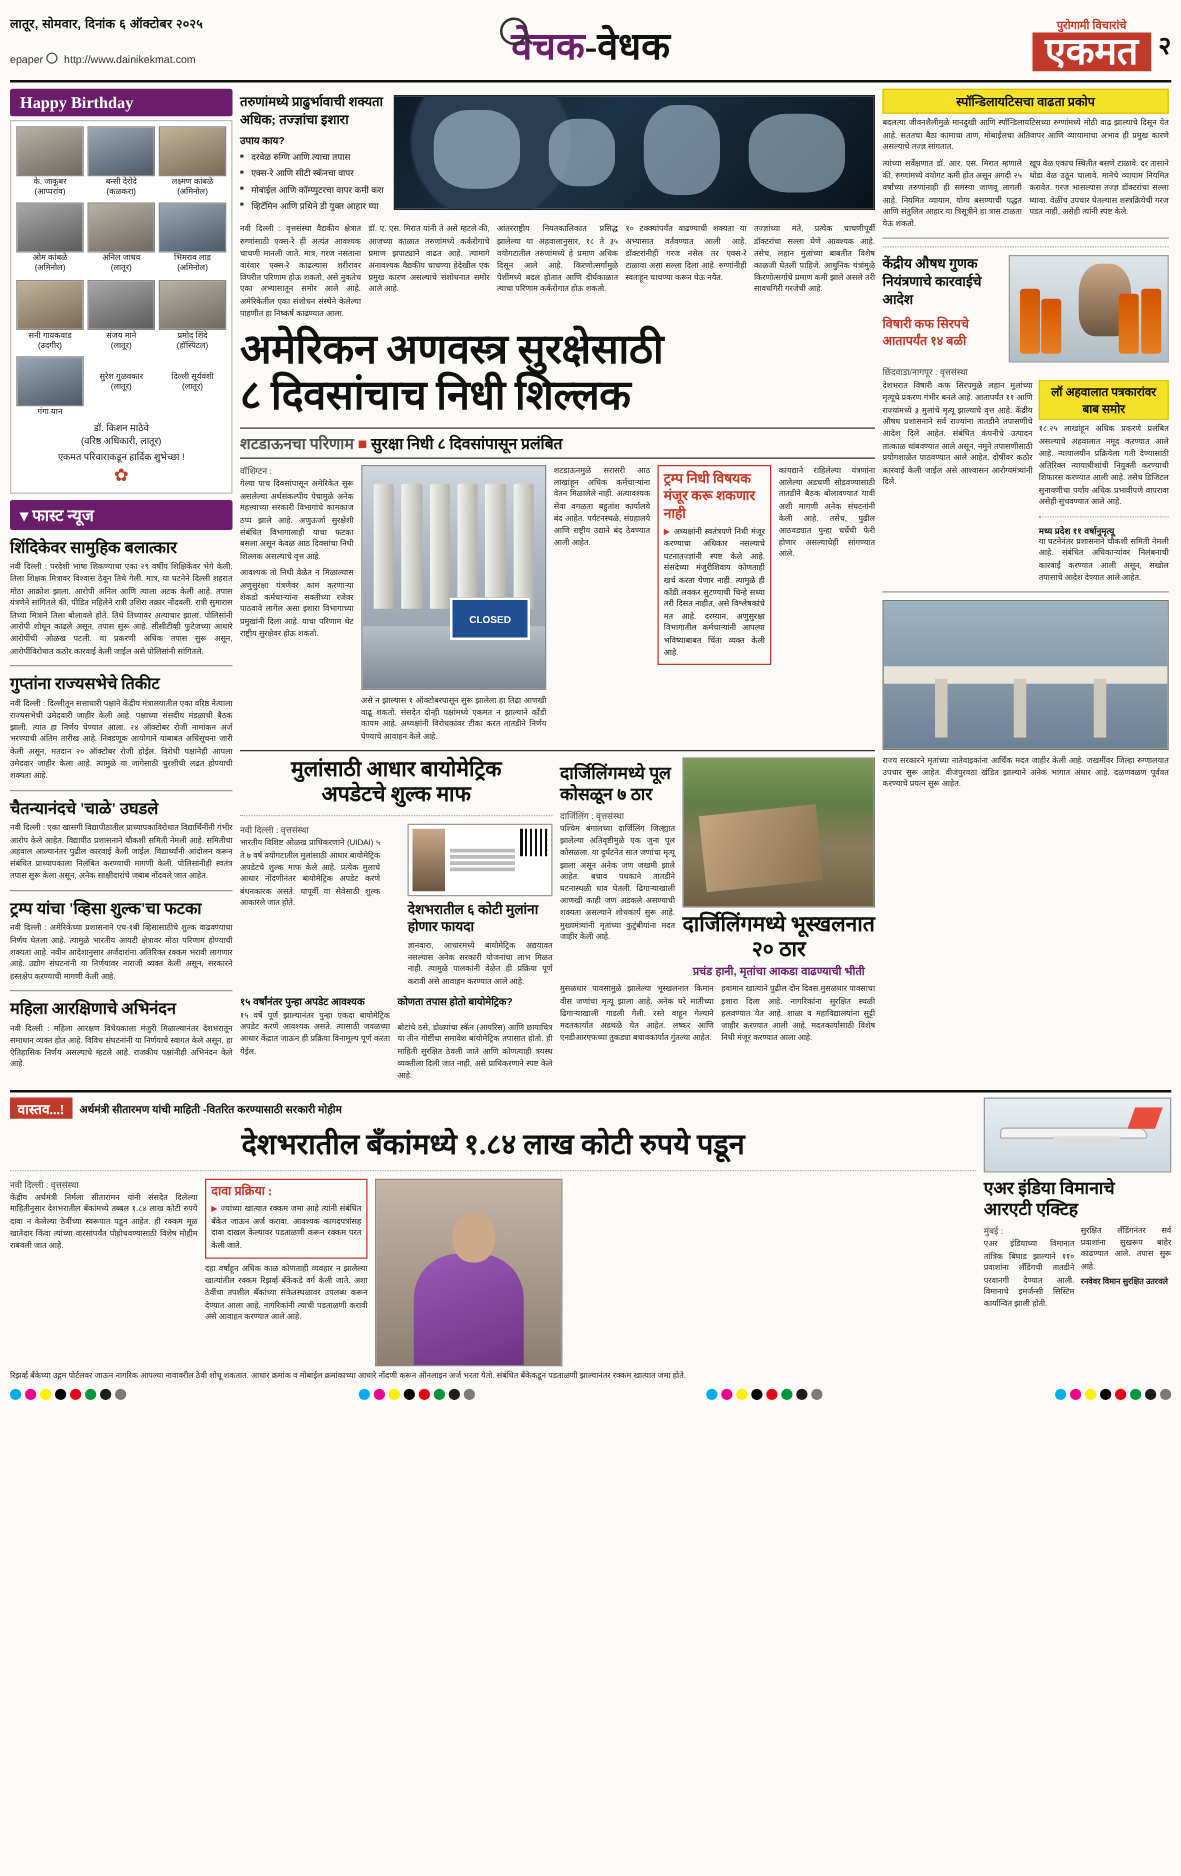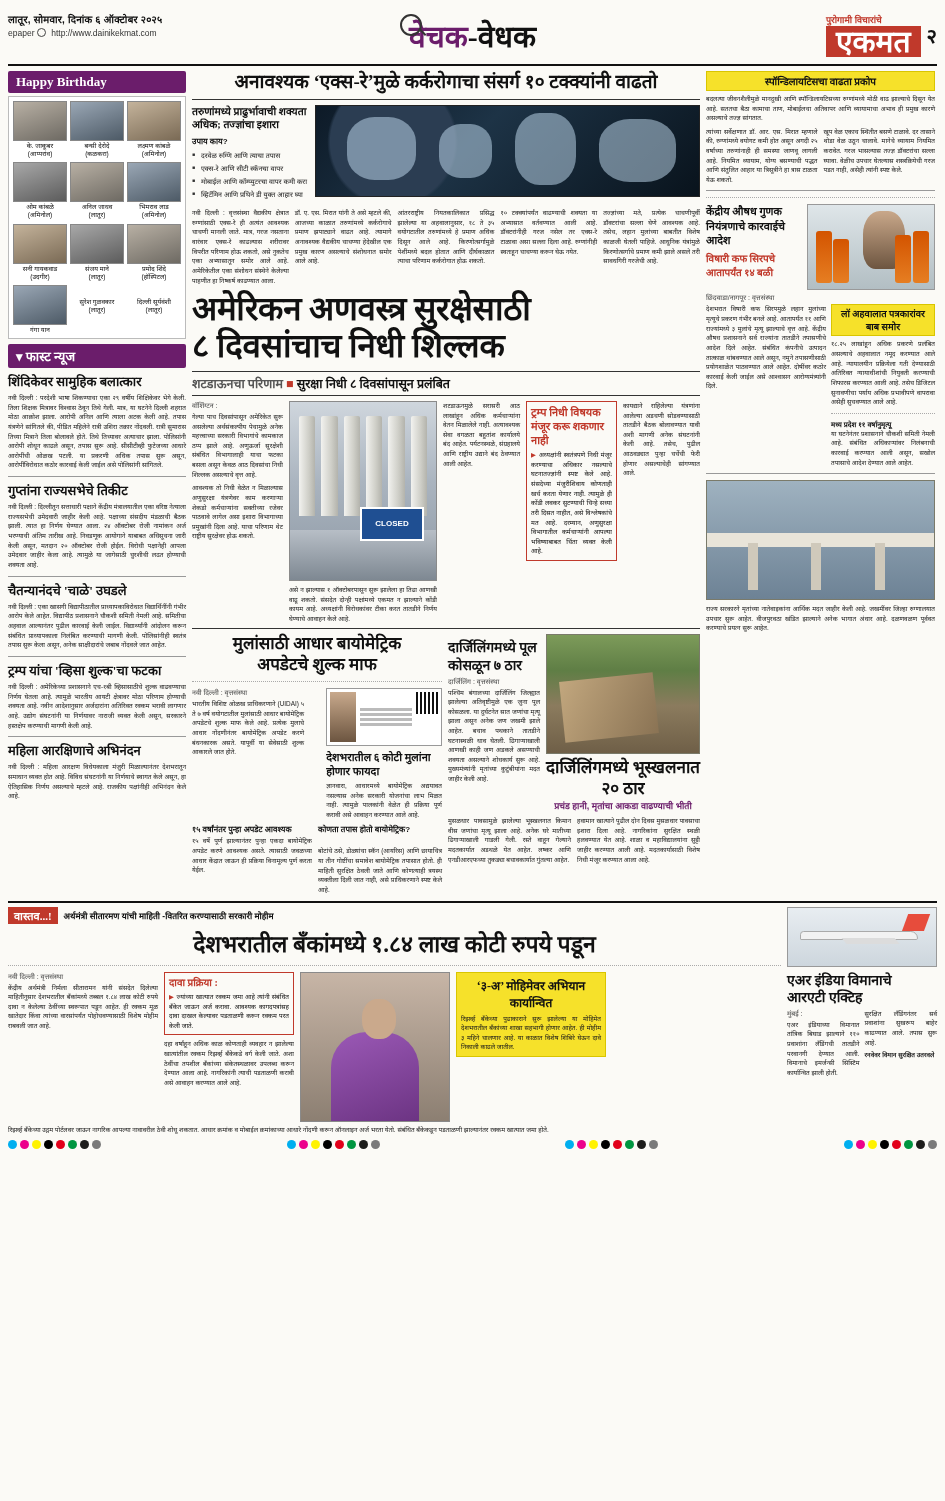--- a/index.html
+++ b/index.html
@@ -10,29 +10,29 @@
     font-family: "Liberation Sans", sans-serif;
     color: #111;
     overflow: hidden;
   }
   .page { position: relative; width:945px; height:1501px; padding: 6px 8px; }
 
   
   .masthead { display:flex; align-items:stretch; height:60px; border-bottom:2px solid #111; }
   .mh-left { width:215px; font-size:9.5px; line-height:1.5; padding-top:6px; }
   .mh-left .date { font-weight:bold; font-size:10px; letter-spacing:.2px;}
-  .mh-left .eplink { color:#333; font-size:8.5px; }
+  .mh-left .eplink { margin-top:14px; color:#333; font-size:8.5px; }
   .mh-left .eplink .glob { display:inline-block; width:9px;height:9px;border:1px solid #444;border-radius:50%; margin-right:3px; vertical-align:-1px;}
   .mh-center { flex:1; display:flex; align-items:center; justify-content:center; position:relative; }
   .mh-center .vechak { font-family:"Liberation Serif", serif; font-weight:bold; font-size:30px; color:#6b1d6b; letter-spacing:0px; }
   .mh-center .vechak .dark { color:#111; }
   .mh-center .lens { position:absolute; right:300px; top:8px; width:22px;height:22px;border:2px solid #333;border-radius:50%; }
   .mh-center .lens:after{content:"";position:absolute;width:9px;height:2px;background:#333;transform:rotate(45deg);right:-7px;bottom:1px;}
   .mh-right { width:215px; display:flex; align-items:center; justify-content:flex-end; gap:6px; }
-  .ekmat-box { text-align:left; }
+  .ekmat-box { text-align:center; }
   .ekmat-top { font-size:9px; color:#c0392b; font-weight:bold; }
   .ekmat { background:#c0392b; color:#fff; font-family:"Liberation Serif", serif; font-weight:bold; font-size:30px; padding:0 10px; line-height:1.05; }
   .pageno { font-family:"Liberation Serif", serif; font-size:20px; font-weight:bold; }
 
   
   .body-grid { display:flex; gap:6px; margin-top:5px; }
   .col-left { width:178px; }
   .col-mid  { width:508px; }
   .col-right{ width:229px; }
 
@@ -214,20 +214,26 @@
               <div class="ph p2"></div>
               <div class="nm"><span>गंगा यान</span></div>
             </div>
           <div class="bday-cell">
               <div class="nm" style="padding-top:12px"><span>सुरेश गुळवकार</span><br><span>(लातूर)</span></div>
             </div>
           <div class="bday-cell">
               <div class="nm" style="padding-top:12px"><span>दिल्ली सूर्यवंशी</span><br><span>(लातूर)</span></div>
             </div>
         </div>
+        <div class="bday-foot">
+          <div>डॉ. किशन माठेवे</div>
+          <div>(वरिष्ठ अधिकारी, लातूर)</div>
+          <div style="margin-top:3px">एकमत परिवाराकडून हार्दिक शुभेच्छा !</div>
+          <div class="flower">✿</div>
+        </div>
       </div>
 
       <div class="sec-title fast" style="margin-top:5px">
         <span>▾</span>
         <span>फास्ट न्यूज</span>
       </div>
 
       <div class="headline-sm">शिंदिकेवर सामुहिक बलात्कार</div>
       <div class="tcol">नवी दिल्ली : परदेशी भाषा शिकण्याचा एका २९ वर्षीय शिक्षिकेवर भेगे केली. तिला शिक्षक मित्रावर विश्वास ठेवून तिथे गेली. मात्र, या घटनेने दिल्ली शहरात मोठा आक्रोश झाला. आरोपी अनिल आणि त्याला अटक केली आहे. तपास यंत्रणेने सांगितले की, पीडित महिलेने रात्री उशिरा तक्रार नोंदवली. रात्री सुमारास तिच्या मित्राने तिला बोलावले होते. तिथे तिच्यावर अत्याचार झाला. पोलिसांनी आरोपी शोधून काढले असून, तपास सुरू आहे. सीसीटीव्ही फुटेजच्या आधारे आरोपींची ओळख पटली. या प्रकरणी अधिक तपास सुरू असून, आरोपींविरोधात कठोर कारवाई केली जाईल असे पोलिसांनी सांगितले.</div>
       <div class="hr"></div>
@@ -239,21 +245,20 @@
       <div class="hr"></div>
       <div class="headline-sm">ट्रम्प यांचा 'व्हिसा शुल्क'चा फटका</div>
       <div class="tcol">नवी दिल्ली : अमेरिकेच्या प्रशासनाने एच-१बी व्हिसासाठीचे शुल्क वाढवण्याचा निर्णय घेतला आहे. त्यामुळे भारतीय आयटी क्षेत्रावर मोठा परिणाम होण्याची शक्यता आहे. नवीन आदेशानुसार अर्जदारांना अतिरिक्त रक्कम भरावी लागणार आहे. उद्योग संघटनांनी या निर्णयावर नाराजी व्यक्त केली असून, सरकारने हस्तक्षेप करण्याची मागणी केली आहे.</div>
       <div class="hr"></div>
       <div class="headline-sm">महिला आरक्षिणाचे अभिनंदन</div>
       <div class="tcol">नवी दिल्ली : महिला आरक्षण विधेयकाला मंजुरी मिळाल्यानंतर देशभरातून समाधान व्यक्त होत आहे. विविध संघटनांनी या निर्णयाचे स्वागत केले असून, हा ऐतिहासिक निर्णय असल्याचे म्हटले आहे. राजकीय पक्षांनीही अभिनंदन केले आहे.</div>
     </div>
 
     <div class="col-mid">
 
-      <div class="top-headline">अनावश्यक ‘एक्स-रे’मुळे कर्करोगाचा संसर्ग १० टक्क्यांनी वाढतो</div>
 
       <div class="xray-row">
         <div class="bullets">
           <div class="bul-head">तरुणांमध्ये प्राढुर्भावाची शक्यता अधिक; तज्ज्ञांचा इशारा</div>
           <div style="font-weight:bold;font-size:8px;margin-bottom:3px">उपाय काय?</div>
           <ul class="bul" style="margin:0;padding:0">
             <li>दरवेळ रुग्णि आणि त्याचा तपास</li>
             <li>एक्स-रे आणि सीटी स्कॅनचा वापर</li>
             <li>मोबाईल आणि कॉम्प्युटरचा वापर कमी करा</li>
             <li>व्हिटॅमिन आणि प्रथिने डी युक्त आहार घ्या</li>
@@ -457,26 +462,20 @@
               </div>
             </div>
             <div class="tcol" style="margin-top:4px">दहा वर्षांहून अधिक काळ कोणताही व्यवहार न झालेल्या खात्यांतील रक्कम रिझर्व्ह बँकेकडे वर्ग केली जाते. अशा ठेवींचा तपशील बँकांच्या संकेतस्थळावर उपलब्ध करून देण्यात आला आहे. नागरिकांनी त्याची पडताळणी करावी असे आवाहन करण्यात आले आहे.</div>
           </div>
           <div style="width:150px">
             <div class="nirmala">
               <div class="sari"></div>
               <div class="head"></div>
             </div>
           </div>
-          <div style="width:150px">
-            <div class="yellowbox">
-              <h4>‘३-अ’ मोहिमेवर अभियान कार्यान्वित</h4>
-              <div class="tcol">रिझर्व्ह बँकेच्या पुढाकाराने सुरू झालेल्या या मोहिमेत देशभरातील बँकांच्या शाखा सहभागी होणार आहेत. ही मोहीम ३ महिने चालणार आहे. या काळात विशेष शिबिरे घेऊन दावे निकाली काढले जातील.</div>
-            </div>
-          </div>
         </div>
         <div class="tcol" style="margin-top:3px">रिझर्व्ह बँकेच्या उद्गम पोर्टलवर जाऊन नागरिक आपल्या नावावरील ठेवी शोधू शकतात. आधार क्रमांक व मोबाईल क्रमांकाच्या आधारे नोंदणी करून ऑनलाइन अर्ज भरता येतो. संबंधित बँकेकडून पडताळणी झाल्यानंतर रक्कम खात्यात जमा होते.</div>
       </div>
 
       <div style="width:150px">
         <div class="plane-img">
           <div class="body"></div>
           <div class="tail"></div>
           <div class="wing"></div>
         </div>

